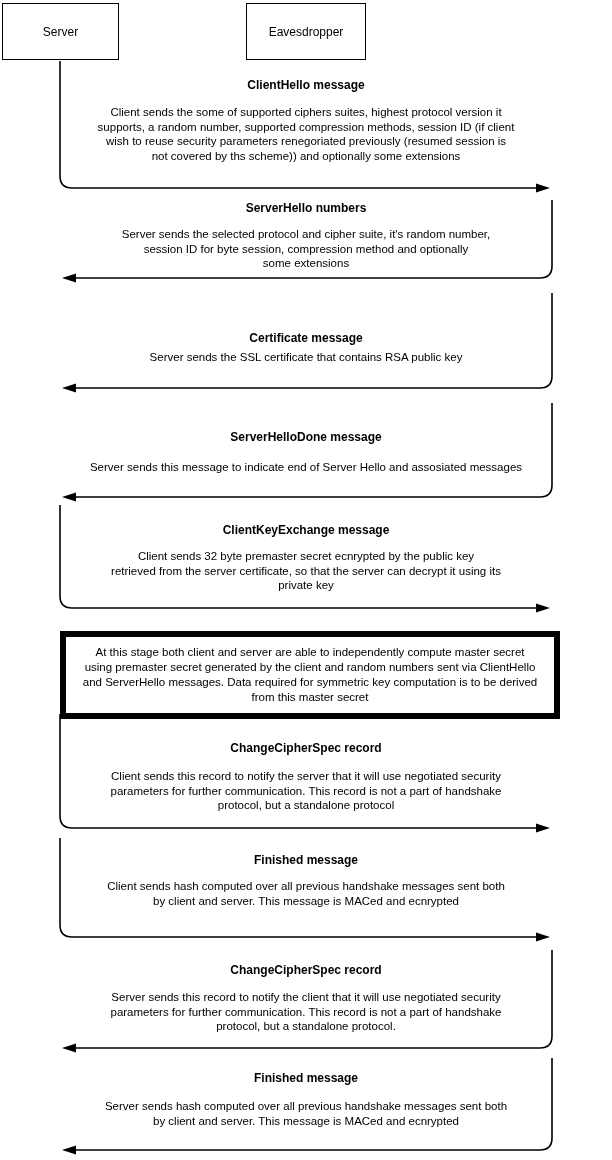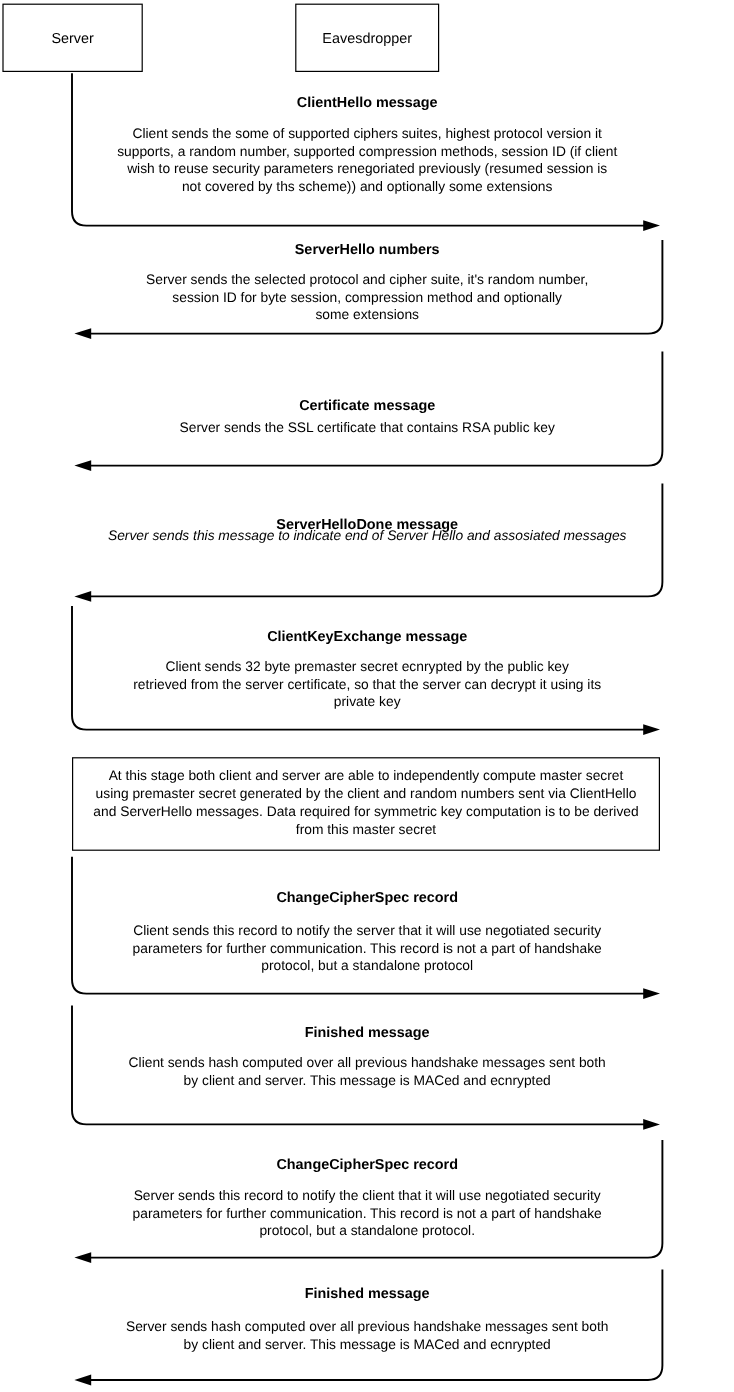--- a/index.html
+++ b/index.html
@@ -19,21 +19,21 @@
   .msg-title{
     position:absolute;left:56px;width:500px;text-align:center;
     font-size:12px;font-weight:bold;line-height:14px;white-space:pre-line;
   }
   .msg-desc{
     position:absolute;left:52px;width:508px;text-align:center;
     font-size:11.5px;line-height:14.5px;white-space:pre-line;
   }
   #note-box{
     position:absolute;left:60px;top:631px;width:488px;height:76px;
-    border:1px solid #000000;background:#ffffff;
+    border:6px solid #000000;background:#ffffff;
     display:flex;align-items:center;justify-content:center;
   }
   #note-text{
     font-size:11.5px;line-height:15px;text-align:center;white-space:pre-line;
     width:486px;
   }
 </style>
 </head>
 <body>
 
@@ -73,21 +73,21 @@
 supports, a random number, supported compression methods, session ID (if client
 wish to reuse security parameters renegoriated previously (resumed session is
 not covered by ths scheme)) and optionally some extensions</div>
       <div class="msg-title" style="top: 201px;">ServerHello numbers</div>
       <div class="msg-desc" style="top: 227px;">Server sends the selected protocol and cipher suite, it's random number,
 session ID for byte session, compression method and optionally
 some extensions</div>
       <div class="msg-title" style="top: 320px; margin-top: 11px;">Certificate message</div>
       <div class="msg-desc" style="top: 350px;">Server sends the SSL certificate that contains RSA public key</div>
       <div class="msg-title" style="top: 430px;">ServerHelloDone message</div>
-      <div class="msg-desc" style="top: 440px; font-style: italic;">Server sends this message to indicate end of Server Hello and assosiated messages</div>
+      <div class="msg-desc" style="top: 460px;">Server sends this message to indicate end of Server Hello and assosiated messages</div>
       <div class="msg-title" style="top: 523px;">ClientKeyExchange message</div>
       <div class="msg-desc" style="top: 549px;">Client sends 32 byte premaster secret ecnrypted by the public key
 retrieved from the server certificate, so that the server can decrypt it using its
 private key</div>
       <div class="msg-title" style="top: 741px;">ChangeCipherSpec record</div>
       <div class="msg-desc" style="top: 769px;">Client sends this record to notify the server that it will use negotiated security
 parameters for further communication. This record is not a part of handshake
 protocol, but a standalone protocol</div>
       <div class="msg-title" style="top: 853px;">Finished message</div>
       <div class="msg-desc" style="top: 879px;">Client sends hash computed over all previous handshake messages sent both

